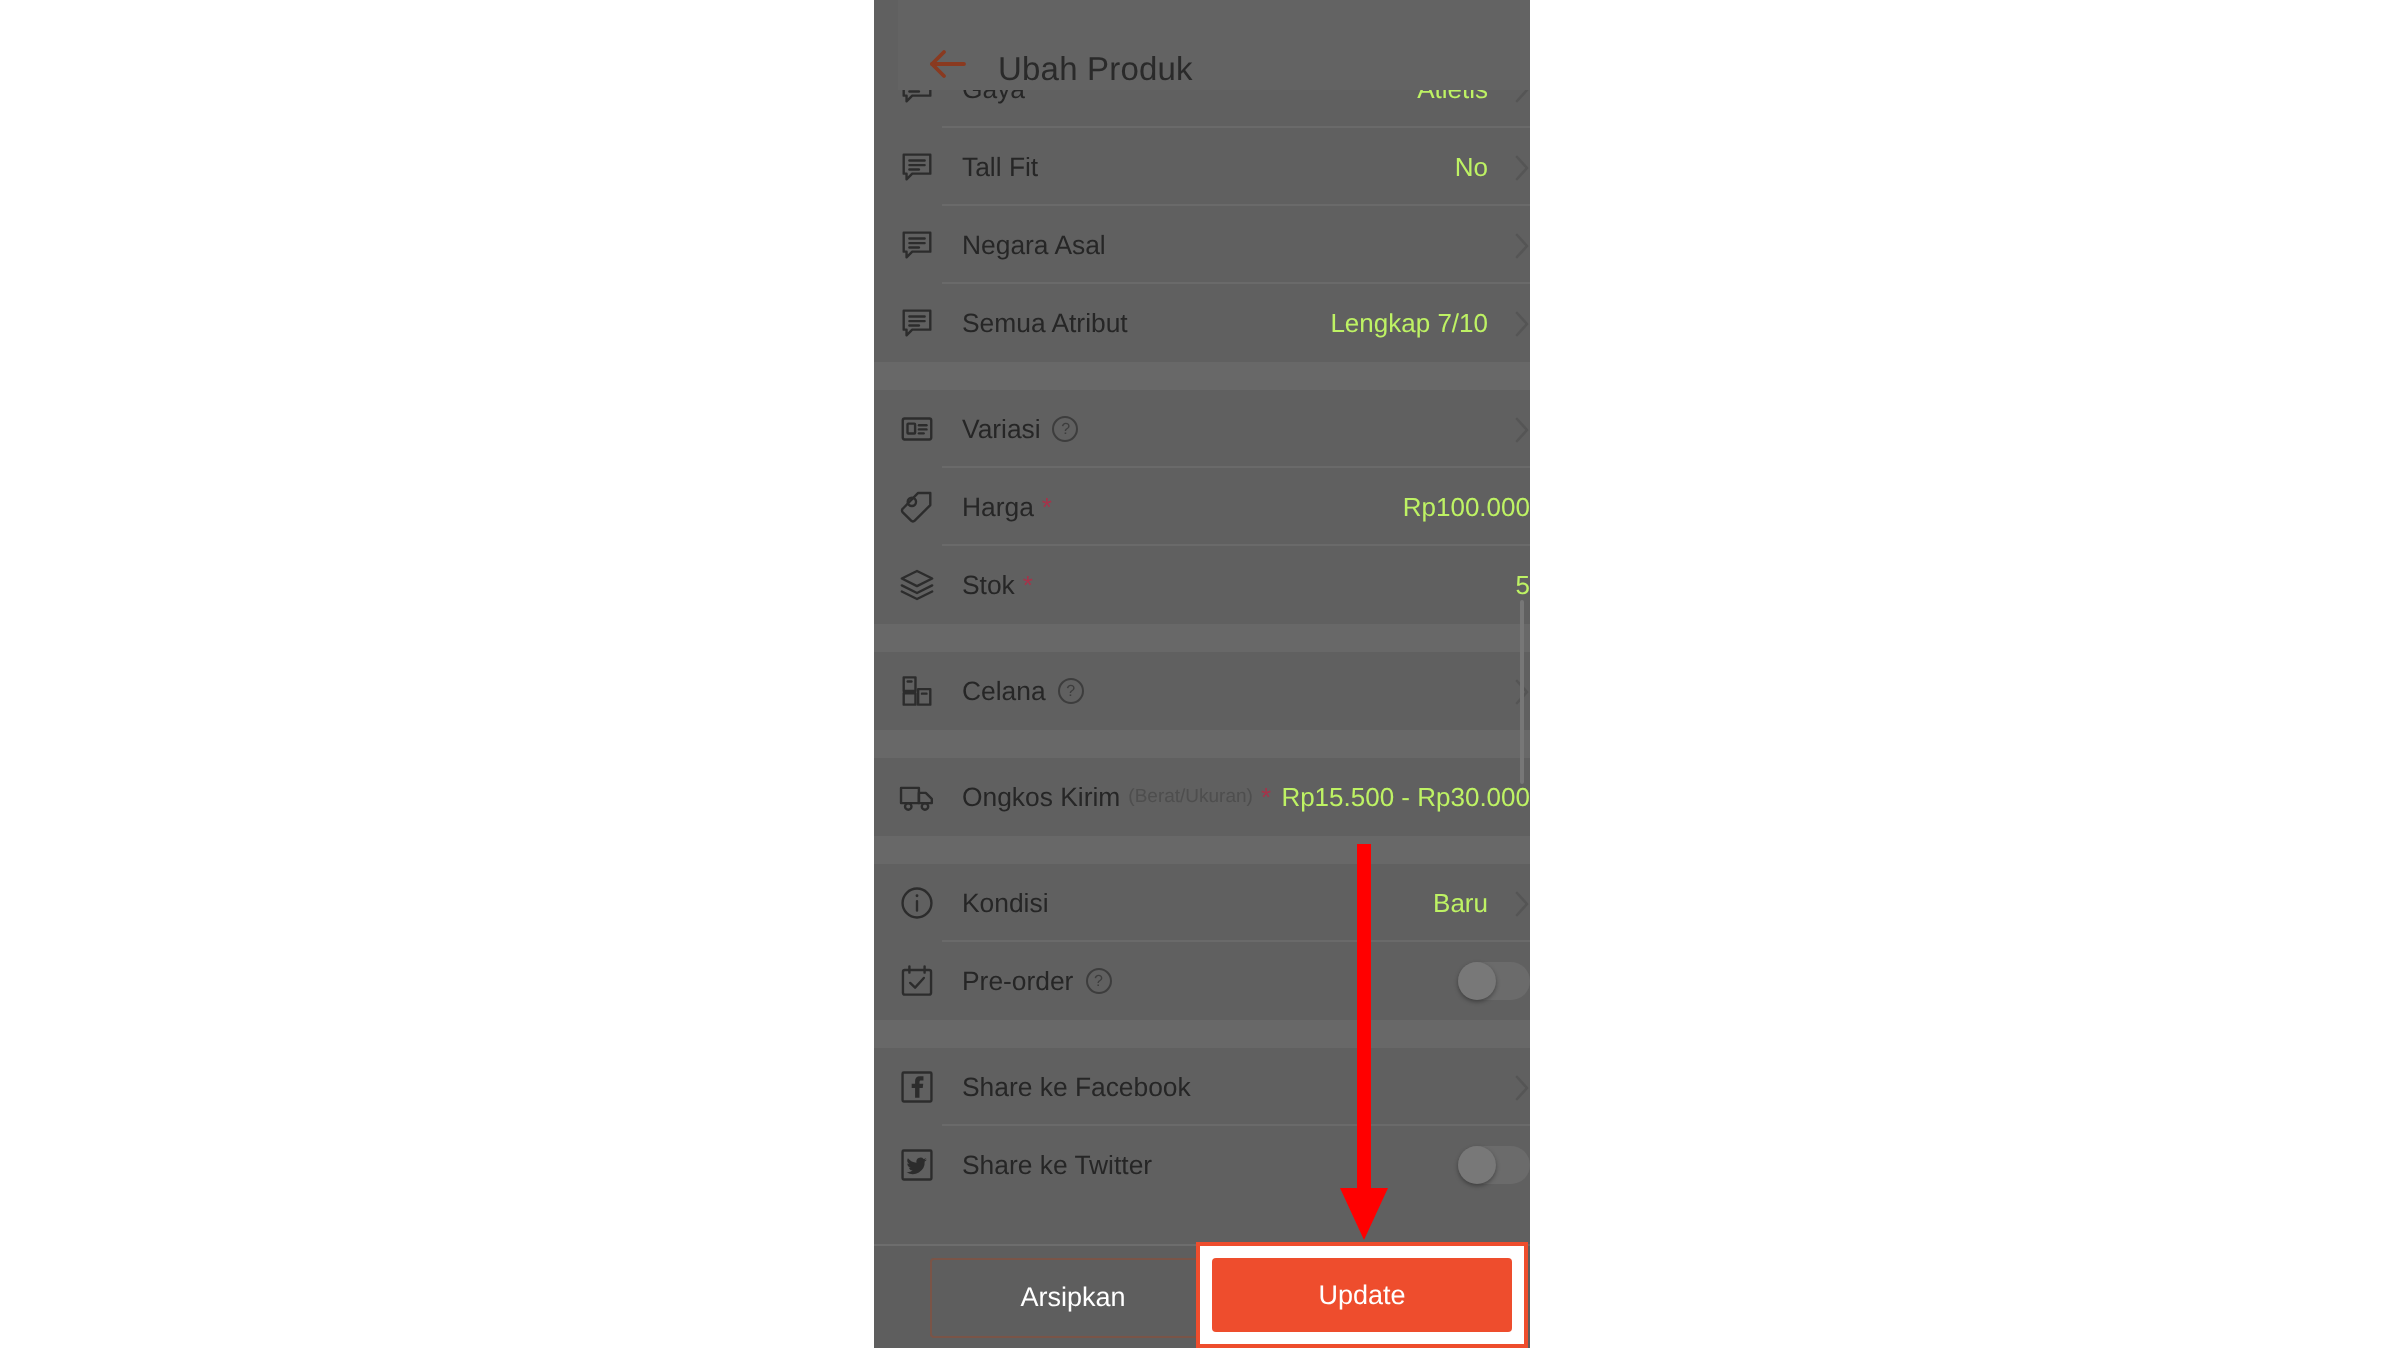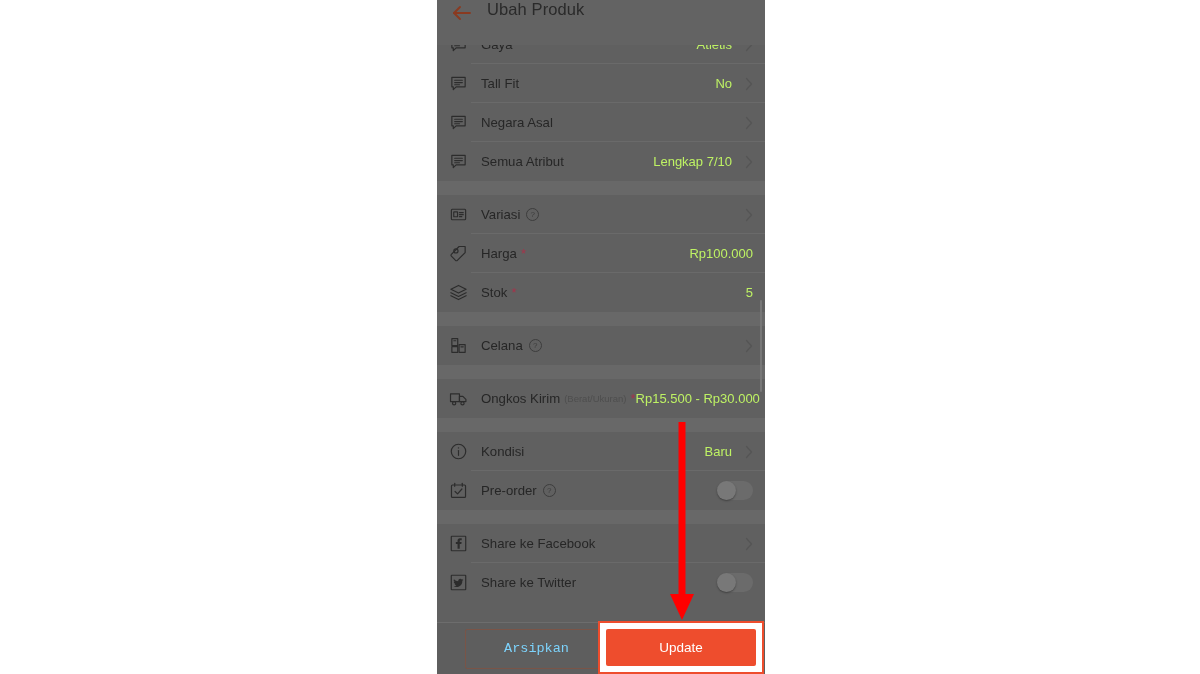--- a/index.html
+++ b/index.html
@@ -18,24 +18,24 @@
     left:437px;top:0;
     width:328px;height:674px;
     background:#606060;
     overflow:hidden;
   }
 
   
 
   
   #header{
-    position:absolute;left:0;top:0;
+    position:absolute;left:12px;top:0;
     width:328px;height:45px;
     background:#636363;
-    display:flex;align-items:flex-start;
+    display:flex;align-items:flex-end;
     z-index:40;
     box-sizing:border-box;
     padding-left:12px;
   }
   #back-arrow{
     width:26px;height:26px;
     display:flex;align-items:center;justify-content:center;
     cursor:pointer;
   }
   #back-arrow svg{display:block;}
@@ -51,21 +51,21 @@
     position:absolute;left:0;top:0;
     width:328px;height:622px;
     overflow:hidden;
   }
   .sec{background:#606060;}
   .gap{height:14px;background:#686868;}
   .row{
     position:relative;
     height:39px;
     display:flex;align-items:center;
-    padding:0 12px 0 12px;
+    padding:0 0 0 12px;
     box-sizing:border-box;
     cursor:pointer;
   }
   .row:not(:last-child)::after{
     content:"";
     position:absolute;left:34px;right:0;bottom:0;
     height:1px;background:#6a6a6a;
   }
   .ico{
     width:19px;height:19px;
@@ -141,23 +141,23 @@
     padding:0 8px;
     gap:8px;
     z-index:35;
   }
   #btn-arsipkan{
     flex:1 1 0;
     height:38px;
     border:1px solid #7a5447;
     border-radius:2px;
     background:transparent;
-    color:#7dd3fc;
+    color:#ffffff;
     font-size:13.5px;
-    font-family:Liberation Mono, monospace;
+    font-family:Liberation Sans, sans-serif;
     display:flex;align-items:center;justify-content:center;
     cursor:pointer;
     margin-left:20px;
   }
   #btn-update{
     flex:1 1 0;
     height:38px;
     border:none;border-radius:2px;
     background:#ee4d2d;
     color:#ffffff;

